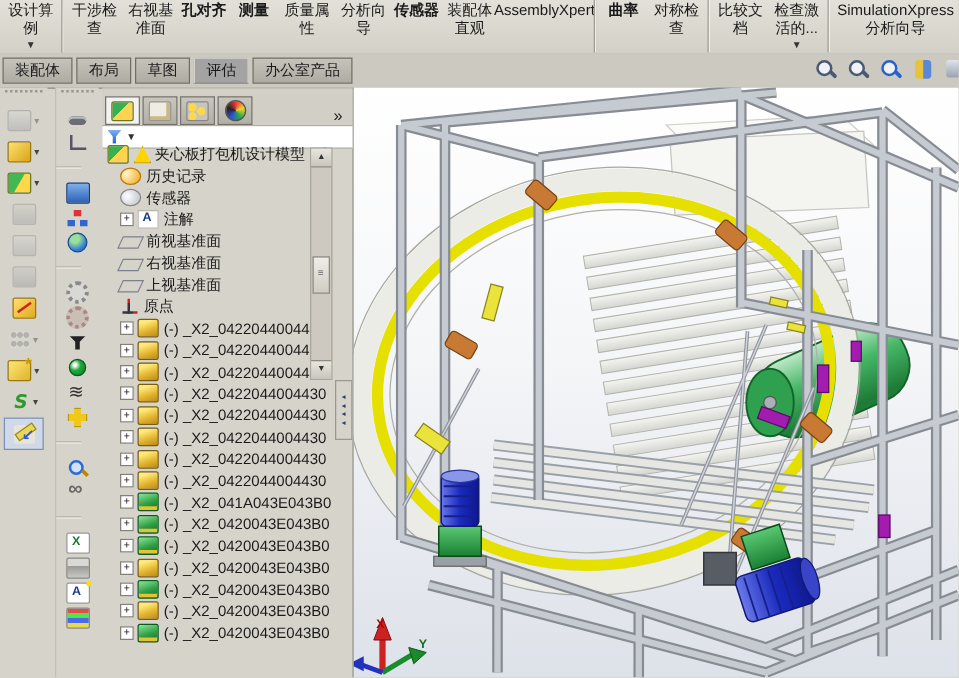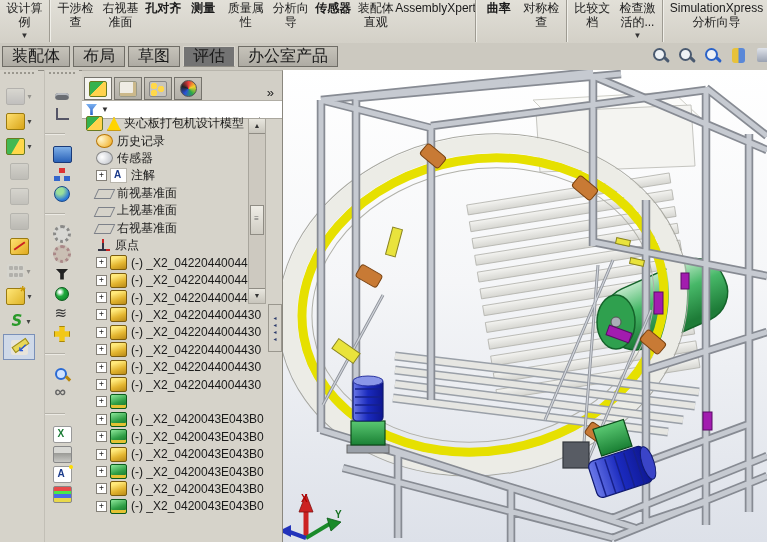--- a/index.html
+++ b/index.html
@@ -14,23 +14,23 @@
         word-break:break-all;display:flex;flex-direction:column;align-items:center;cursor:default;}
   .rbtn.oneline{width:auto;white-space:nowrap;font-weight:bold;}
   .rbtn.latin{width:auto;white-space:nowrap;}
   .rbtn.latinwide{width:112px;word-break:normal;align-items:center;}
   .rbtn.sep{width:1px;min-width:1px;padding:0;height:42px;background:#9e9b92;border-right:1px solid #f0efe9;margin:0 2px;}
   .rbtn .caret{font-size:8px;color:#333;line-height:8px;margin-top:3px;}
   
   .tabstrip{position:absolute;top:43px;left:0;right:0;height:27px;background:#ccc9c0;
             border-bottom:1px solid #8f8c84;}
   .tabs{position:absolute;left:2px;top:3px;display:flex;gap:3px;}
-  .ctab{height:18px;padding:1px 9px 0;font-size:16px;line-height:16px;
+  .ctab{height:18px;padding:1px 9px 0;font-size:12px;line-height:16px;
         background:linear-gradient(#c6c3ba,#aeaba3);border:1px solid #6f6d66;cursor:default;font-family:Liberation Serif, serif;}
-  .ctab.active{background:#737373;border-color:#d6d3ca;border-bottom:1px solid #8f8c84;}
+  .ctab.active{background:#a3a3a3;border-color:#d6d3ca;border-bottom:1px solid #8f8c84;}
   .hud{position:absolute;right:0px;top:3px;display:flex;gap:6px;}
   .hicon{width:20px;height:20px;position:relative;display:inline-block;}
   .hicon::before{content:"";position:absolute;left:2px;top:2px;width:9px;height:9px;border:2px solid #4a5a70;border-radius:50%;background:#eef2f6;}
   .hicon::after{content:"";position:absolute;left:12px;top:12px;width:7px;height:3px;background:#4a5a70;transform:rotate(45deg);border-radius:2px;}
   .hicon.previous-view::before{border-color:#2a62c8;}
   .hicon.previous-view::after{background:#2a62c8;}
   .hicon.section-view::before{border:none;border-radius:3px;width:13px;height:15px;left:3px;top:2px;
      background:linear-gradient(90deg,#e8c23a 46%,#5a88d8 54%);}
   .hicon.section-view::after{display:none;}
   .hicon.view-settings{width:12px;overflow:hidden;}
@@ -432,27 +432,27 @@
         <div class="trow">
           <span class="indent"></span>
 
           <span class="tri plane"></span>
           <span class="tlabel">前视基准面</span>
         </div>
         <div class="trow">
           <span class="indent"></span>
 
           <span class="tri plane"></span>
+          <span class="tlabel">右视基准面</span>
+        </div>
+        <div class="trow">
+          <span class="indent"></span>
+
+          <span class="tri plane"></span>
           <span class="tlabel">上视基准面</span>
-        </div>
-        <div class="trow">
-          <span class="indent"></span>
-
-          <span class="tri plane"></span>
-          <span class="tlabel">右视基准面</span>
         </div>
         <div class="trow">
           <span class="indent"></span>
 
           <span class="tri origin"></span>
           <span class="tlabel">原点</span>
         </div>
         <div class="trow">
           <span class="indent"></span>
           <span class="expand"></span>
@@ -498,20 +498,21 @@
         <div class="trow">
           <span class="indent"></span>
           <span class="expand"></span>
           <span class="tri part-yellow"></span>
           <span class="tlabel">(-) _X2_0422044004430</span>
         </div>
         <div class="trow">
           <span class="indent"></span>
           <span class="expand"></span>
           <span class="tri part-green"></span>
+          <span class="tlabel">(-) _X2_041A043E043B0</span>
         </div>
         <div class="trow">
           <span class="indent"></span>
           <span class="expand"></span>
           <span class="tri part-green"></span>
           <span class="tlabel">(-) _X2_0420043E043B0</span>
         </div>
         <div class="trow">
           <span class="indent"></span>
           <span class="expand"></span>

